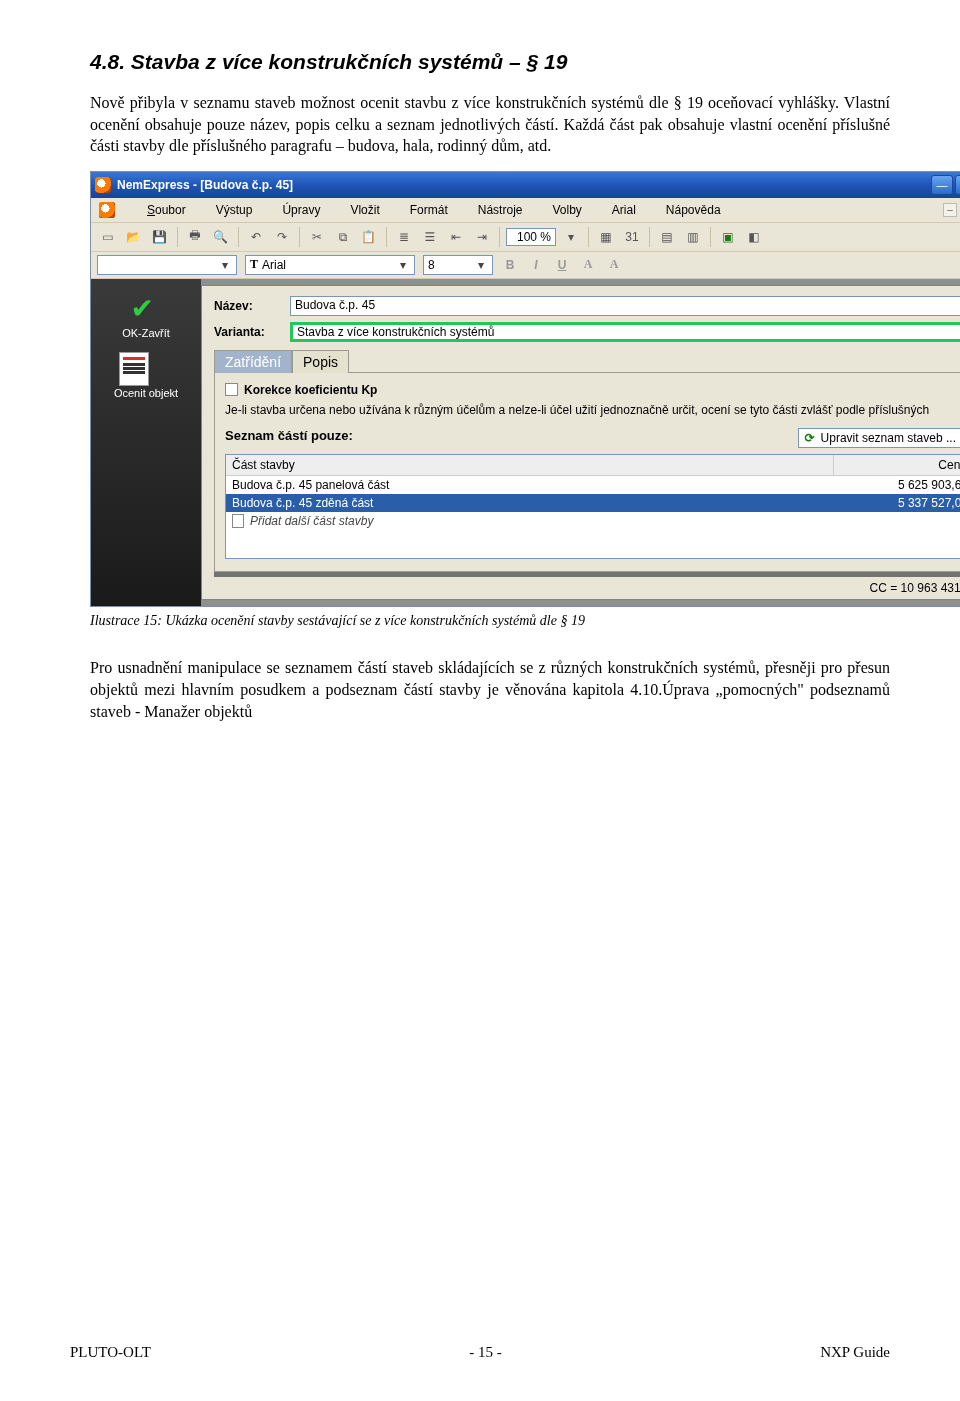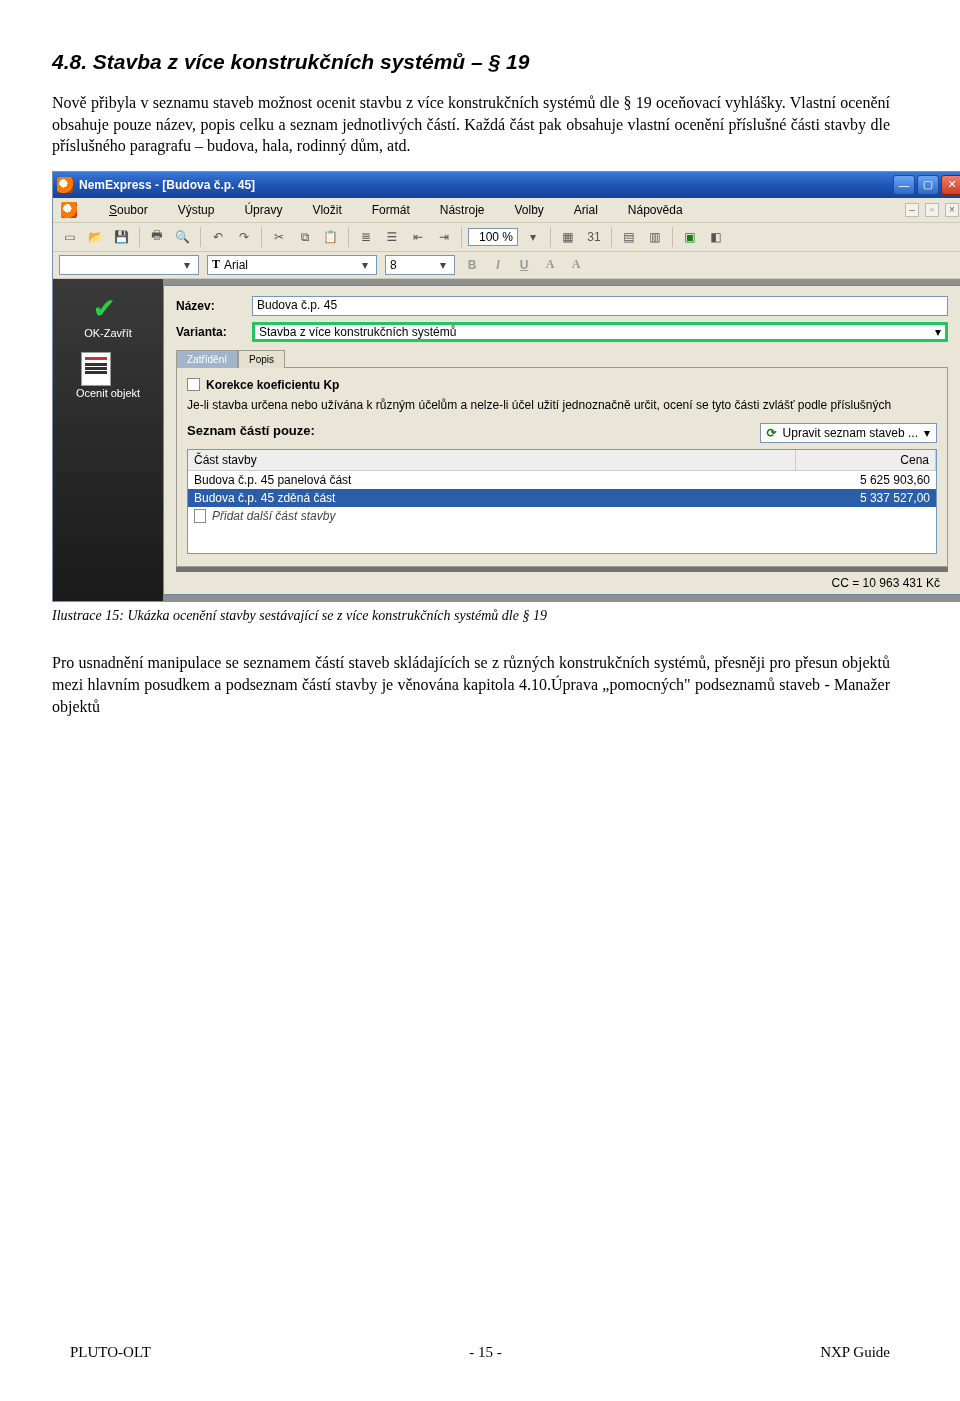--- a/index.html
+++ b/index.html
@@ -5,21 +5,21 @@
   * { box-sizing: border-box; }
   body {
     margin: 0;
     padding: 0;
     font-family: "Times New Roman", serif;
     background: #fff;
     width: 960px;
     color: #000;
   }
   .page {
-    padding: 50px 70px 40px 52px;
+    padding: 50px 70px 40px 90px;
     min-height: 1401px;
     position: relative;
   }
   h2 {
     font-family: Arial, sans-serif;
     font-size: 21px;
     font-weight: bold;
     font-style: italic;
     margin: 0 0 18px 0;
   }
@@ -152,21 +152,21 @@
   }
   .formrow { display:flex; align-items:center; gap:8px; margin-bottom:6px; }
   .formrow label { font-weight:bold; width:68px; }
   .textfield {
     flex:1; background:#fff; border:1px solid #7a95b8; height:20px; padding:1px 4px;
   }
   .combo2 { background:#fff; border:3px solid #22c55e; height:20px; display:inline-flex; align-items:center; padding:0 4px; gap:4px; flex:1; }
   .tabs { display:flex; gap:0; margin-top:8px; }
   .tab {
     padding:3px 10px; border:1px solid #9c9c8e; border-bottom:none; background:#e5e1cf;
-    font-size:10px;
+    font-size:14px;
   }
   .tab.active { background:#a1b4cc; color:#fff; }
   .tabpanel {
     border:1px solid #9c9c8e; padding:10px 10px 12px 10px; background:#eae6d7;
     margin-top:-1px;
   }
   .kprow { display:flex; align-items:center; gap:6px; margin-bottom:6px; }
   .cbx { width:13px; height:13px; border:1px solid #888; background:#fff; display:inline-block; }
   .kplabel { font-weight:bold; }
   .helptext { font-size:12px; line-height:1.3; margin:2px 0 10px 0; }

